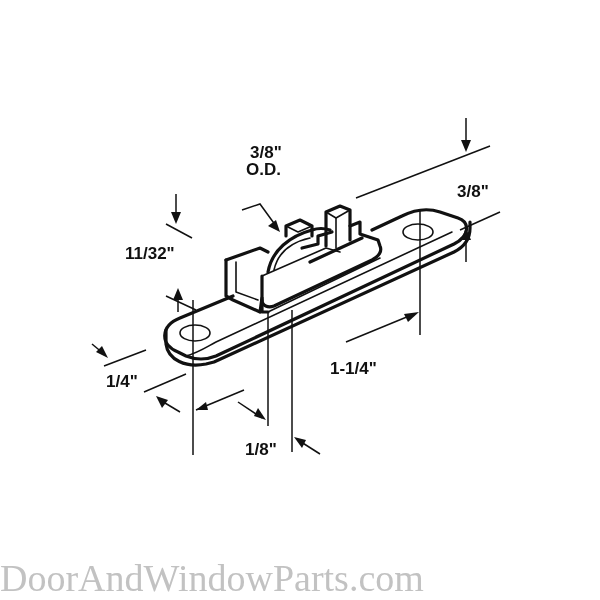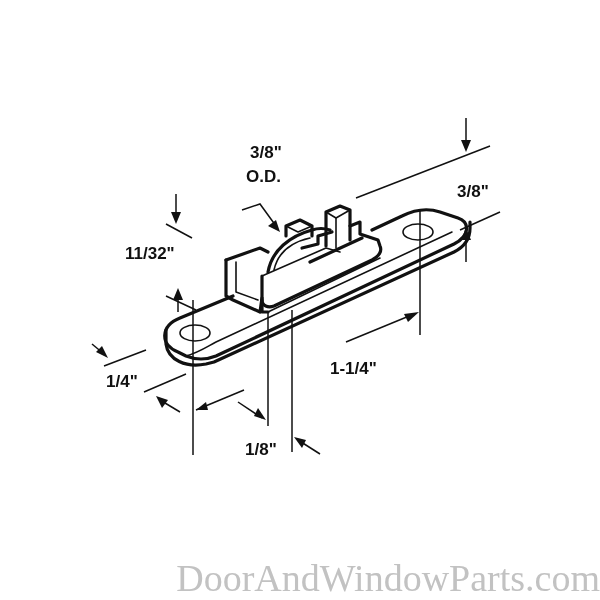--- a/index.html
+++ b/index.html
@@ -11,21 +11,21 @@
       font-weight: bold;
       font-size: 17px;
       color: #111111;
       line-height: 1.15;
       white-space: nowrap;
     }
     .watermark {
       position: absolute;
       left: 0; width: 600px;
       top: 556px;
-      text-align: right;
+      text-align: left;
       font-family: "Liberation Serif", serif;
       font-size: 38px;
       color: #c2c2c2;
       letter-spacing: 0px;
     }
     svg .edge { stroke: #111; fill: none; stroke-linejoin: round; stroke-linecap: round; }
     svg .thick { stroke-width: 3.2; }
     svg .thin { stroke-width: 1.6; }
     svg .dim { stroke: #111; stroke-width: 1.5; fill: none; }
     svg .arrow { fill: #111; stroke: none; }
@@ -130,21 +130,21 @@
       <line class="dim" x1="292" y1="310" x2="292" y2="452"></line>
       <line class="dim" x1="238" y1="402" x2="262" y2="418"></line>
       <polygon class="arrow" points="266,420 254,416 258,408"></polygon>
       <line class="dim" x1="298" y1="440" x2="320" y2="454"></line>
       <polygon class="arrow" points="294,437 306,440 302,448"></polygon>
     </g>
   </svg>
 
   
   <div class="dim-label" style="left:250px; top:143px; text-align:left;">3/8"</div>
-  <div class="dim-label" style="left:246px; top:167px;">O.D.</div>
+  <div class="dim-label" style="left:246px; top:160px;">O.D.</div>
   <div class="dim-label" style="left:125px; top:244px;">11/32"</div>
   <div class="dim-label" style="left:457px; top:182px;">3/8"</div>
   <div class="dim-label" style="left:330px; top:359px;">1-1/4"</div>
   <div class="dim-label" style="left:106px; top:372px;">1/4"</div>
   <div class="dim-label" style="left:245px; top:440px;">1/8"</div>
 
   <div class="watermark">DoorAndWindowParts.com</div>
 </div>
 
 </body></html>

